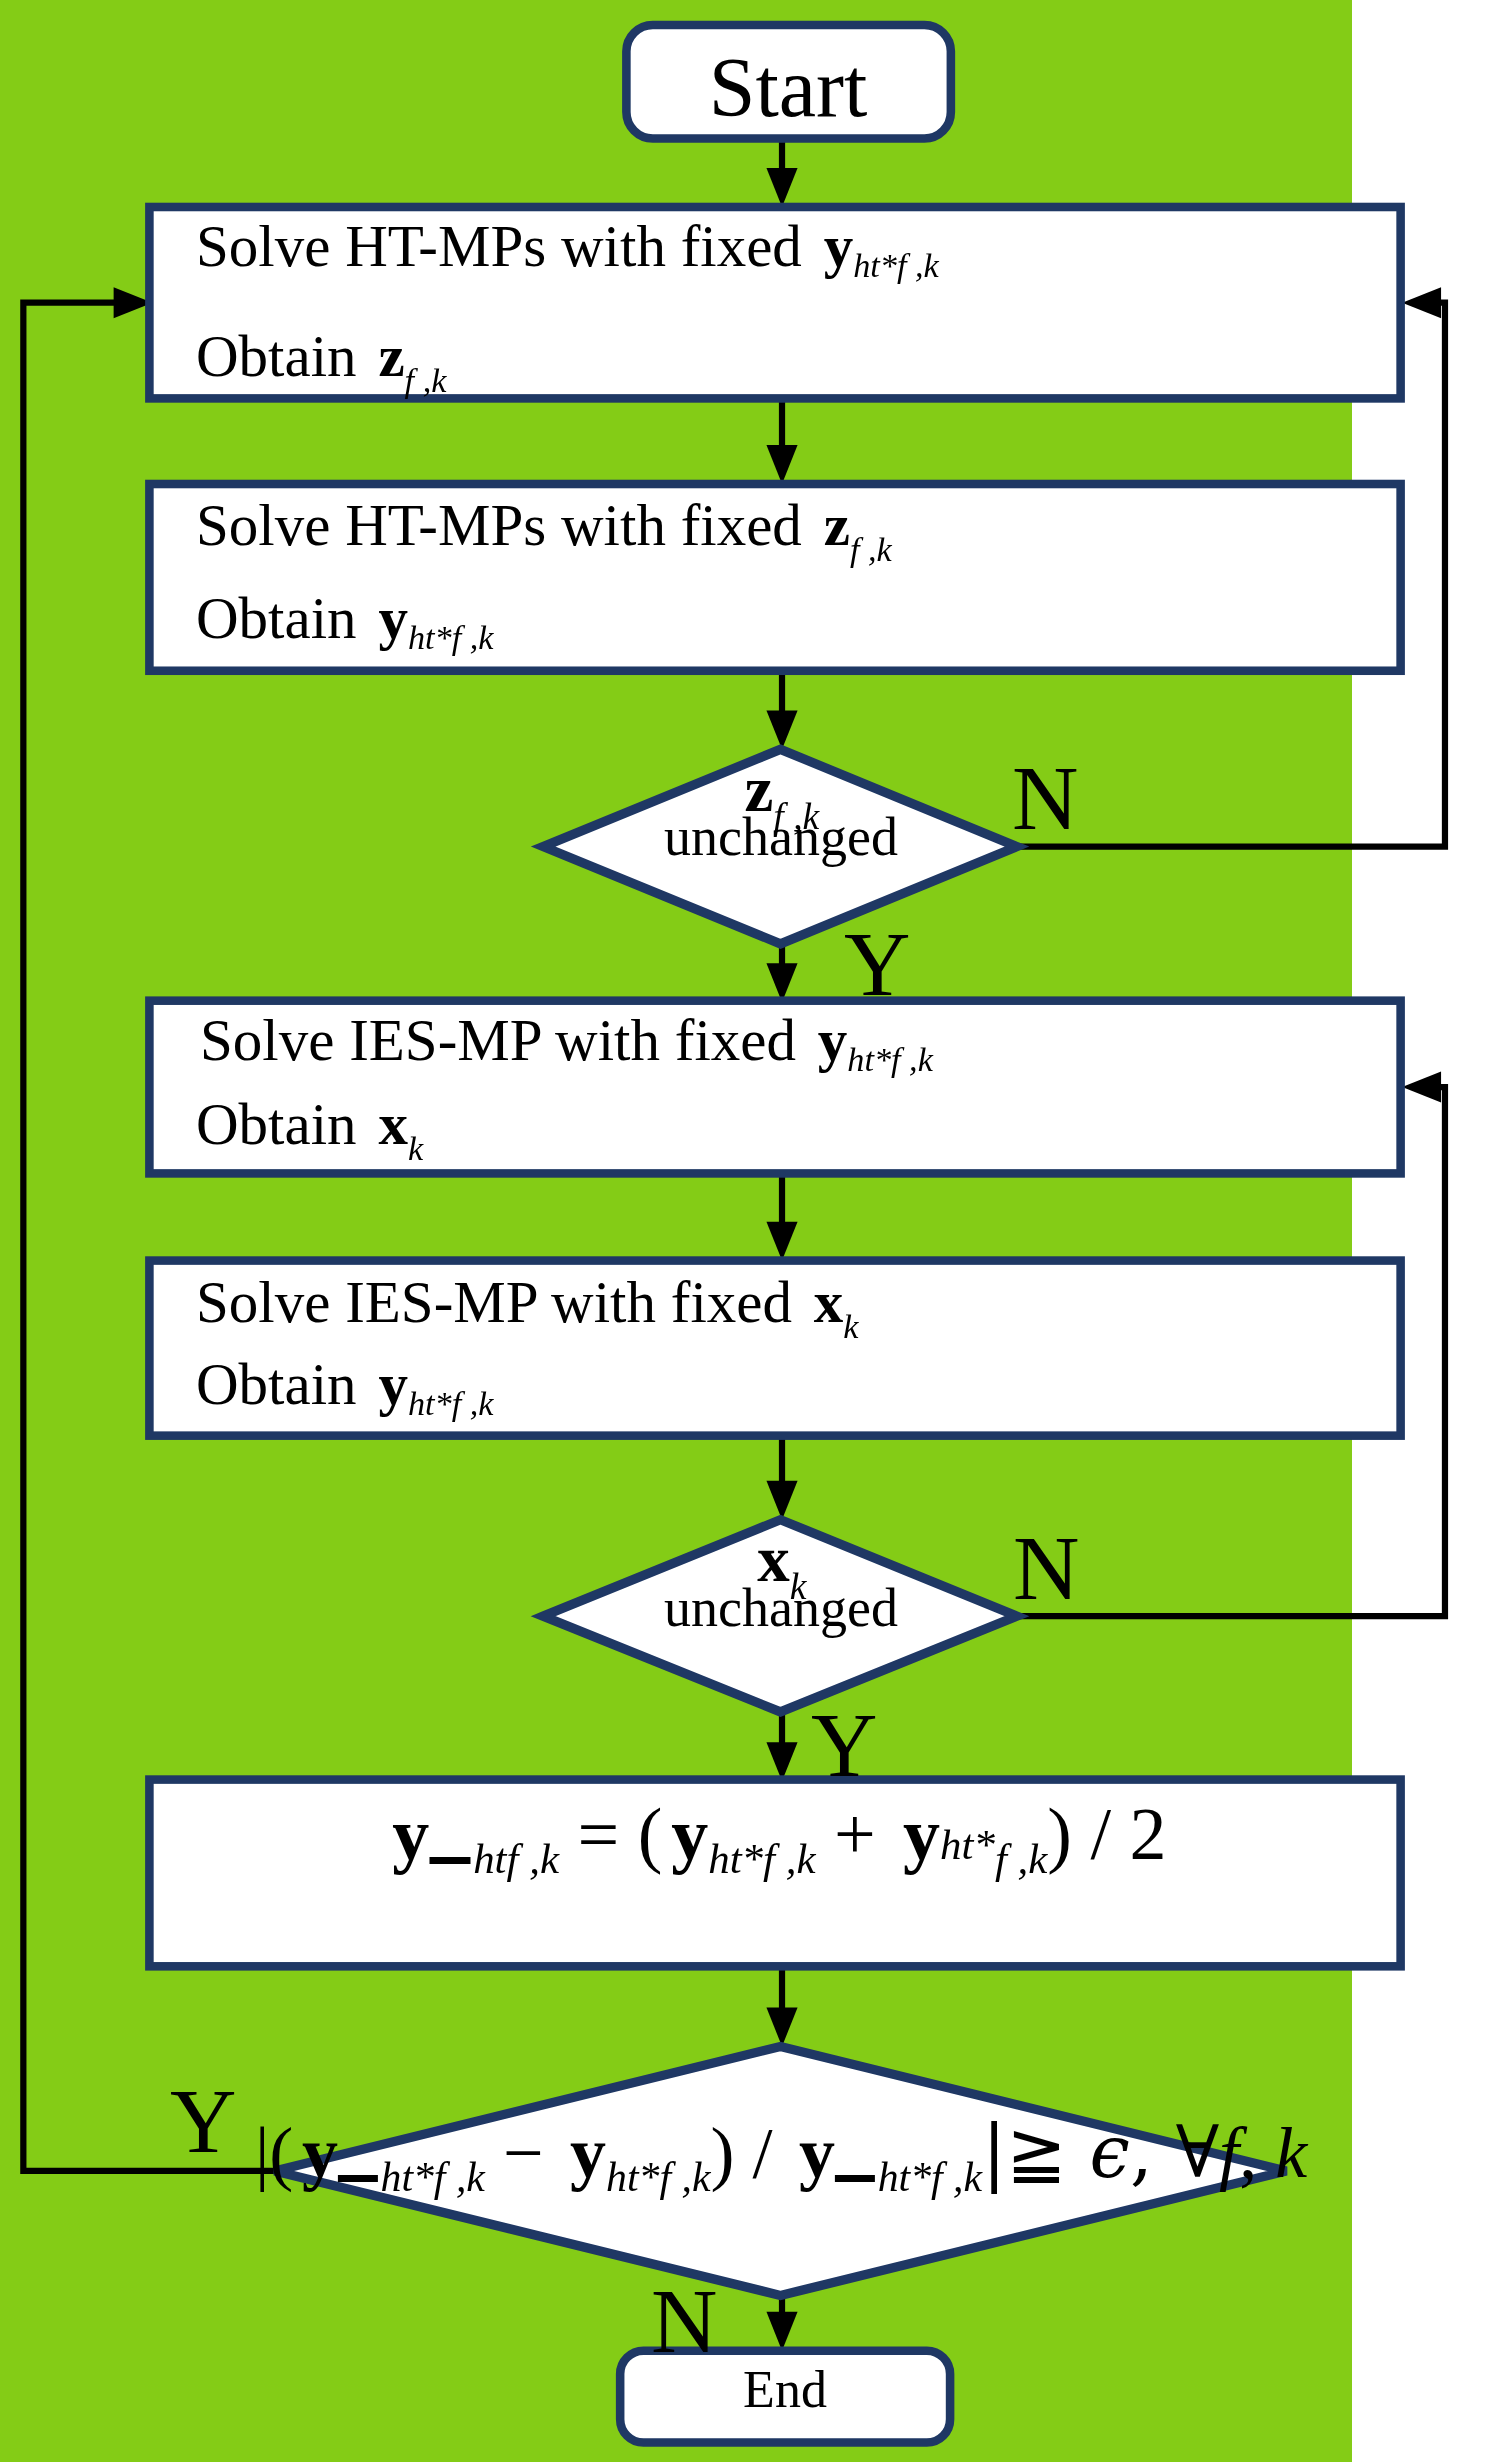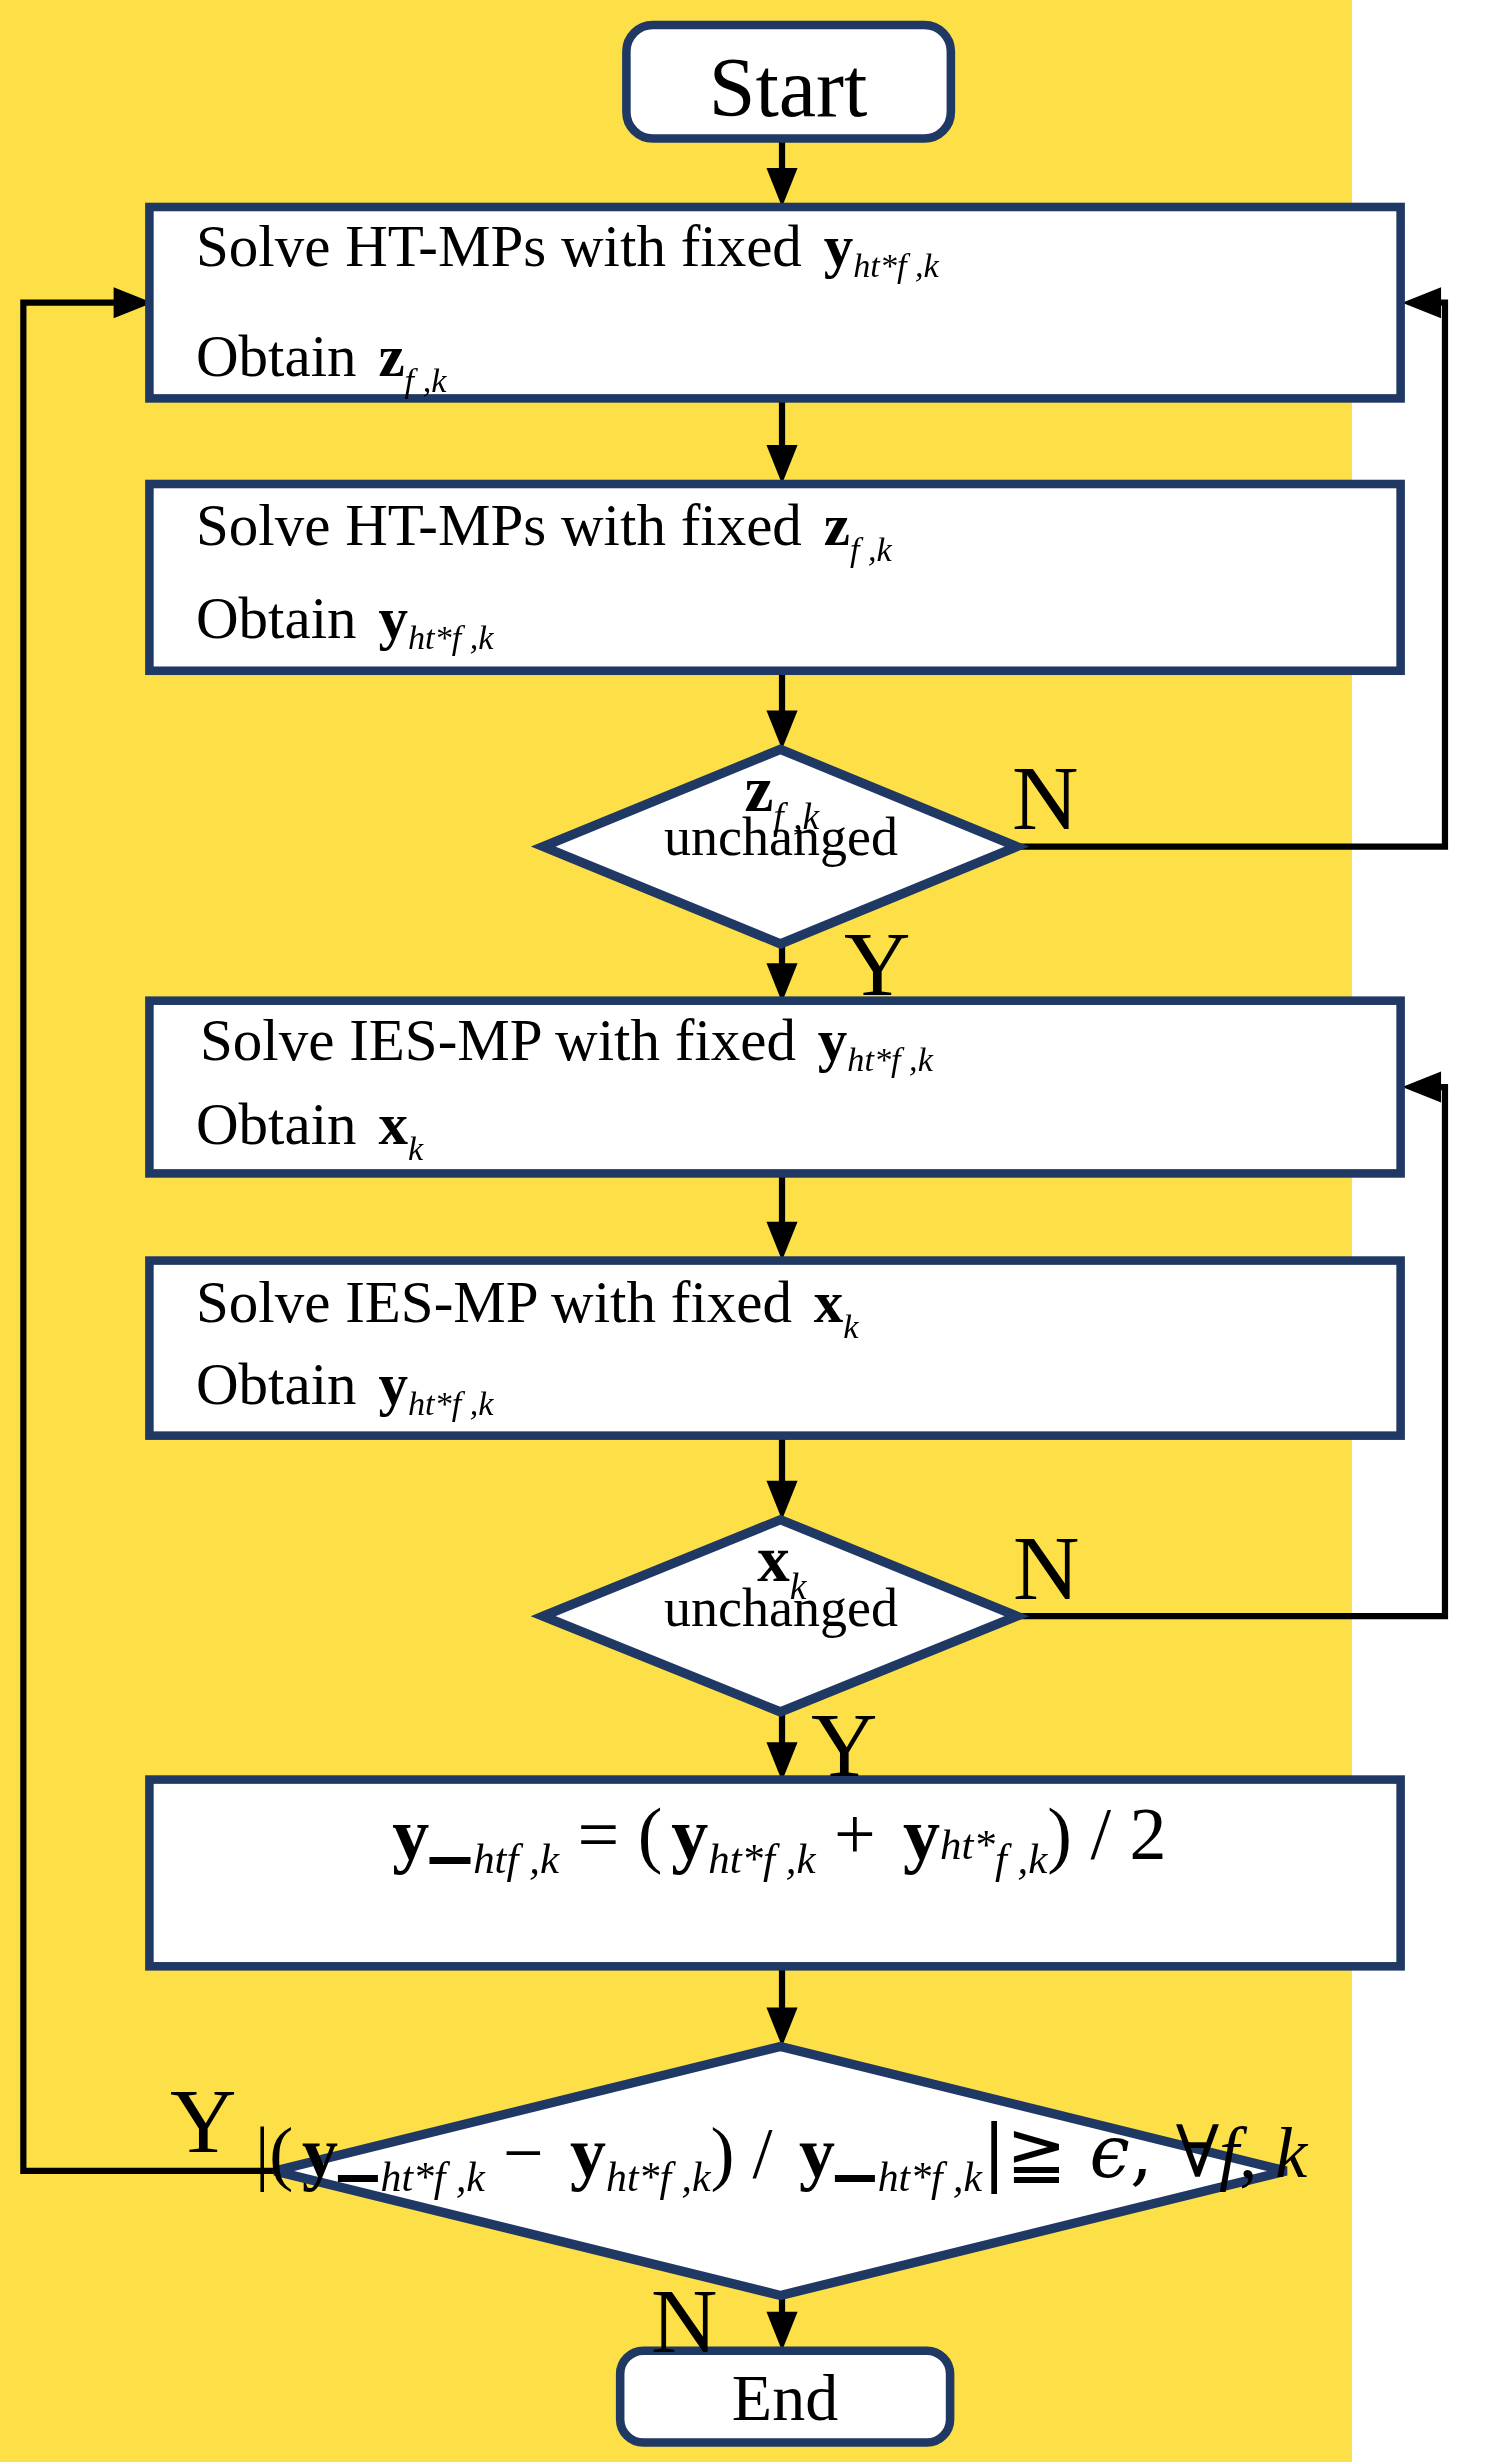--- a/index.html
+++ b/index.html
@@ -1,23 +1,23 @@
 <!DOCTYPE html>
 <html style="font-size:12.5px"><head>
 <meta charset="utf-8">
 <style>
   html,body{margin:0;padding:0;background:#ffffff;}
-  #stage{position:relative;width:1352px;height:2462px;background:#fde047;
+  #stage{position:relative;width:1352px;height:2462px;background:#84cc16;
          font-family:"Liberation Serif","DejaVu Serif",serif;color:#000;}
   #chart-svg{position:absolute;left:0;top:0;}
   .txt{position:absolute;white-space:nowrap;line-height:1.15;}
   .boxline{font-size:59px;}
   .centered{transform:translateX(-50%);}
   .node-label{font-size:84px;}
-  .end-label{font-size:66px;}
+  .end-label{font-size:52px;}
   .d-label{font-size:54px;}
   .d-var{font-size:65px;}
   .yn{font-size:92px;}
   .formula{font-size:74px;}
   .d3formula{font-size:72px;}
   .op{font-weight:normal;}
   .it{font-style:italic;}
   .mv{display:inline-block;position:relative;font-weight:bold;margin-left:0.12em;}
   .mvb{font-weight:bold;}
   .scripts{display:inline-flex;align-items:flex-start;

